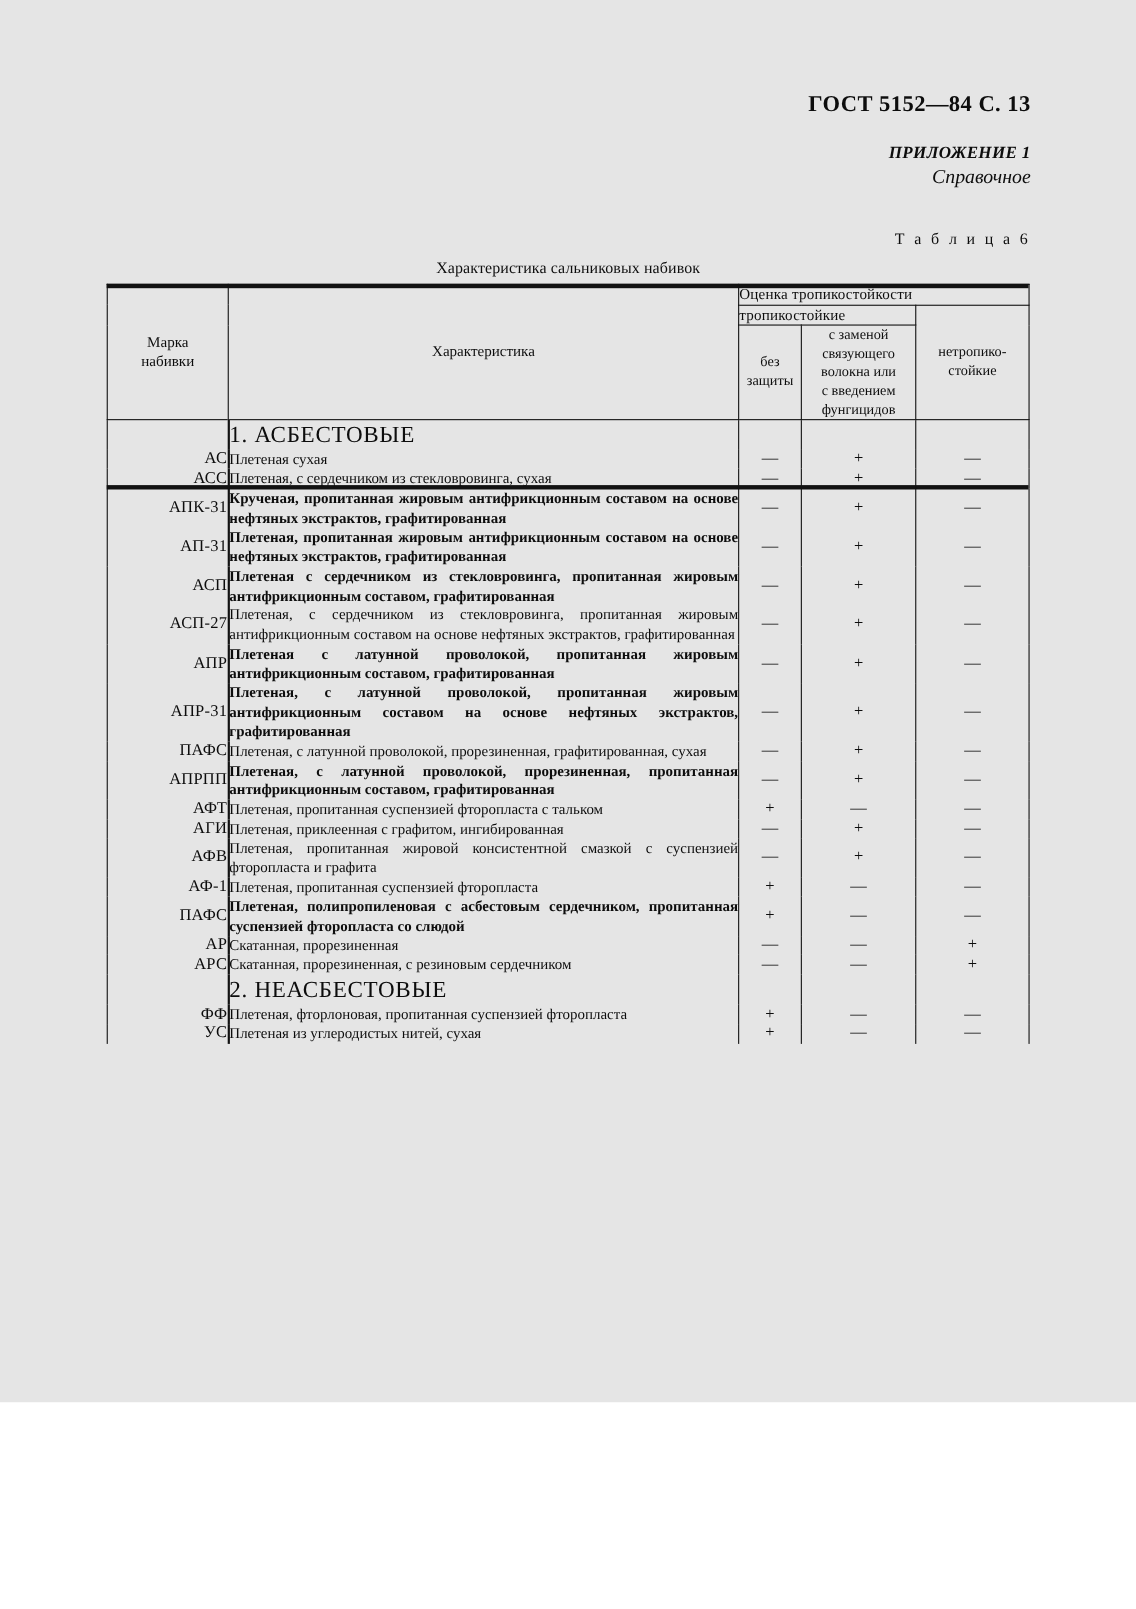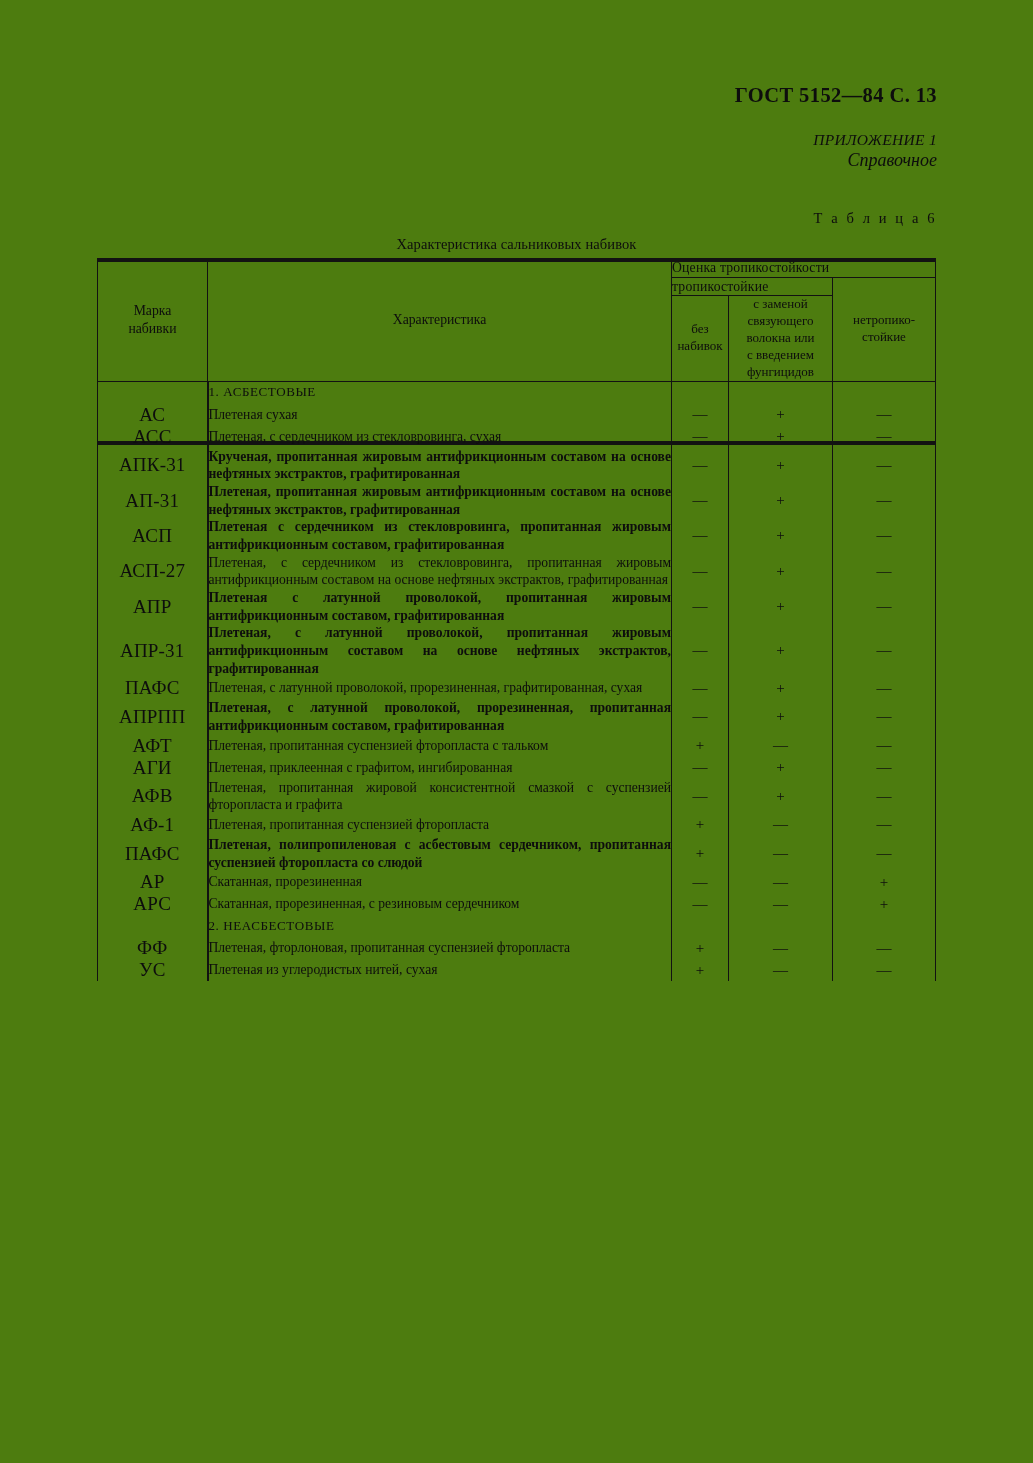--- a/index.html
+++ b/index.html
@@ -7,22 +7,22 @@
     padding: 0;
     background: #ffffff;
   }
   body {
     font-family: "Liberation Serif", "DejaVu Serif", serif;
     color: #0d0d0d;
   }
   #page {
     position: relative;
     width: 1033px;
-    height: 1463px;
-    background: #4d7c0f;
+    height: 1275px;
+    background: #e5e5e5;
     overflow: hidden;
   }
 
   
   .page-header {
     position: absolute;
     top: 84px;
     right: 96px;
     font-size: 20.5px;
     font-weight: bold;
@@ -32,21 +32,21 @@
   .appendix-block {
     position: absolute;
     top: 130px;
     right: 96px;
     text-align: right;
     line-height: 1.25;
   }
   .appendix-title {
     font-size: 15.5px;
     font-style: italic;
-    font-weight: normal;
+    font-weight: bold;
     letter-spacing: .3px;
     white-space: nowrap;
     margin-left: 33px;
   }
   .appendix-sub {
     font-size: 18px;
     font-style: italic;
     white-space: nowrap;
   }
 
@@ -142,43 +142,43 @@
   }
   td.c-mark3 {
     width: 103px;
     text-align: center;
     font-size: 15px;
     vertical-align: bottom;
     padding-bottom: 3px;
   }
   td.c-brand {
     width: 110px;
-    text-align: center;
-    font-size: 19px;
+    text-align: right;
+    font-size: 15px;
     vertical-align: top;
     padding-top: 4px;
     letter-spacing: .2px;
   }
   td.c-desc {
     width: 464px;
     font-size: 13.6px;
     line-height: 1.30;
     text-align: justify;
     text-align-last: left;
     vertical-align: top;
     padding: 4px 8px 3px 9px;
     hyphens: manual;
   }
   td.c-desc.justify-both {
     text-align: justify;
     font-weight: bold;
   }
   td.section-title {
     text-align: center;
-    font-size: 13px;
+    font-size: 21px;
     letter-spacing: .6px;
     padding: 5px 0 5px 0;
     vertical-align: middle;
   }
 
   
   tbody.body-rows td {
     border-top: 0;
     border-bottom: 0;
   }
@@ -220,21 +220,21 @@
         <tr>
           <th class="hdr hdr-big" rowspan="3"><span>Марка</span><br><span>набивки</span></th>
           <th class="hdr hdr-big" rowspan="3">Характеристика</th>
           <th class="hdr hdr-mark" colspan="3">Оценка тропикостойкости</th>
         </tr>
         <tr>
           <th class="hdr hdr-mark" colspan="2">тропикостойкие</th>
           <th class="hdr hdr-small" rowspan="2"><span>нетропико-</span><br><span>стойкие</span></th>
         </tr>
         <tr>
-          <th class="hdr hdr-small"><span>без</span><br><span>набивок</span></th>
+          <th class="hdr hdr-small"><span>без</span><br><span>защиты</span></th>
           <th class="hdr hdr-small"><span>с заменой</span><br><span>связующего</span><br><span>волокна или</span><br><span>с введением</span><br><span>фунгицидов</span></th>
         </tr>
       </thead>
       <tbody class="body-rows" id="tbody">
           <tr>
             <td class="c-brand">&nbsp;</td>
             <td class="c-desc section-title">1.  АСБЕСТОВЫЕ</td>
             <td class="c-mark">&nbsp;</td>
             <td class="c-mark2">&nbsp;</td>
             <td class="c-mark3">&nbsp;</td>

